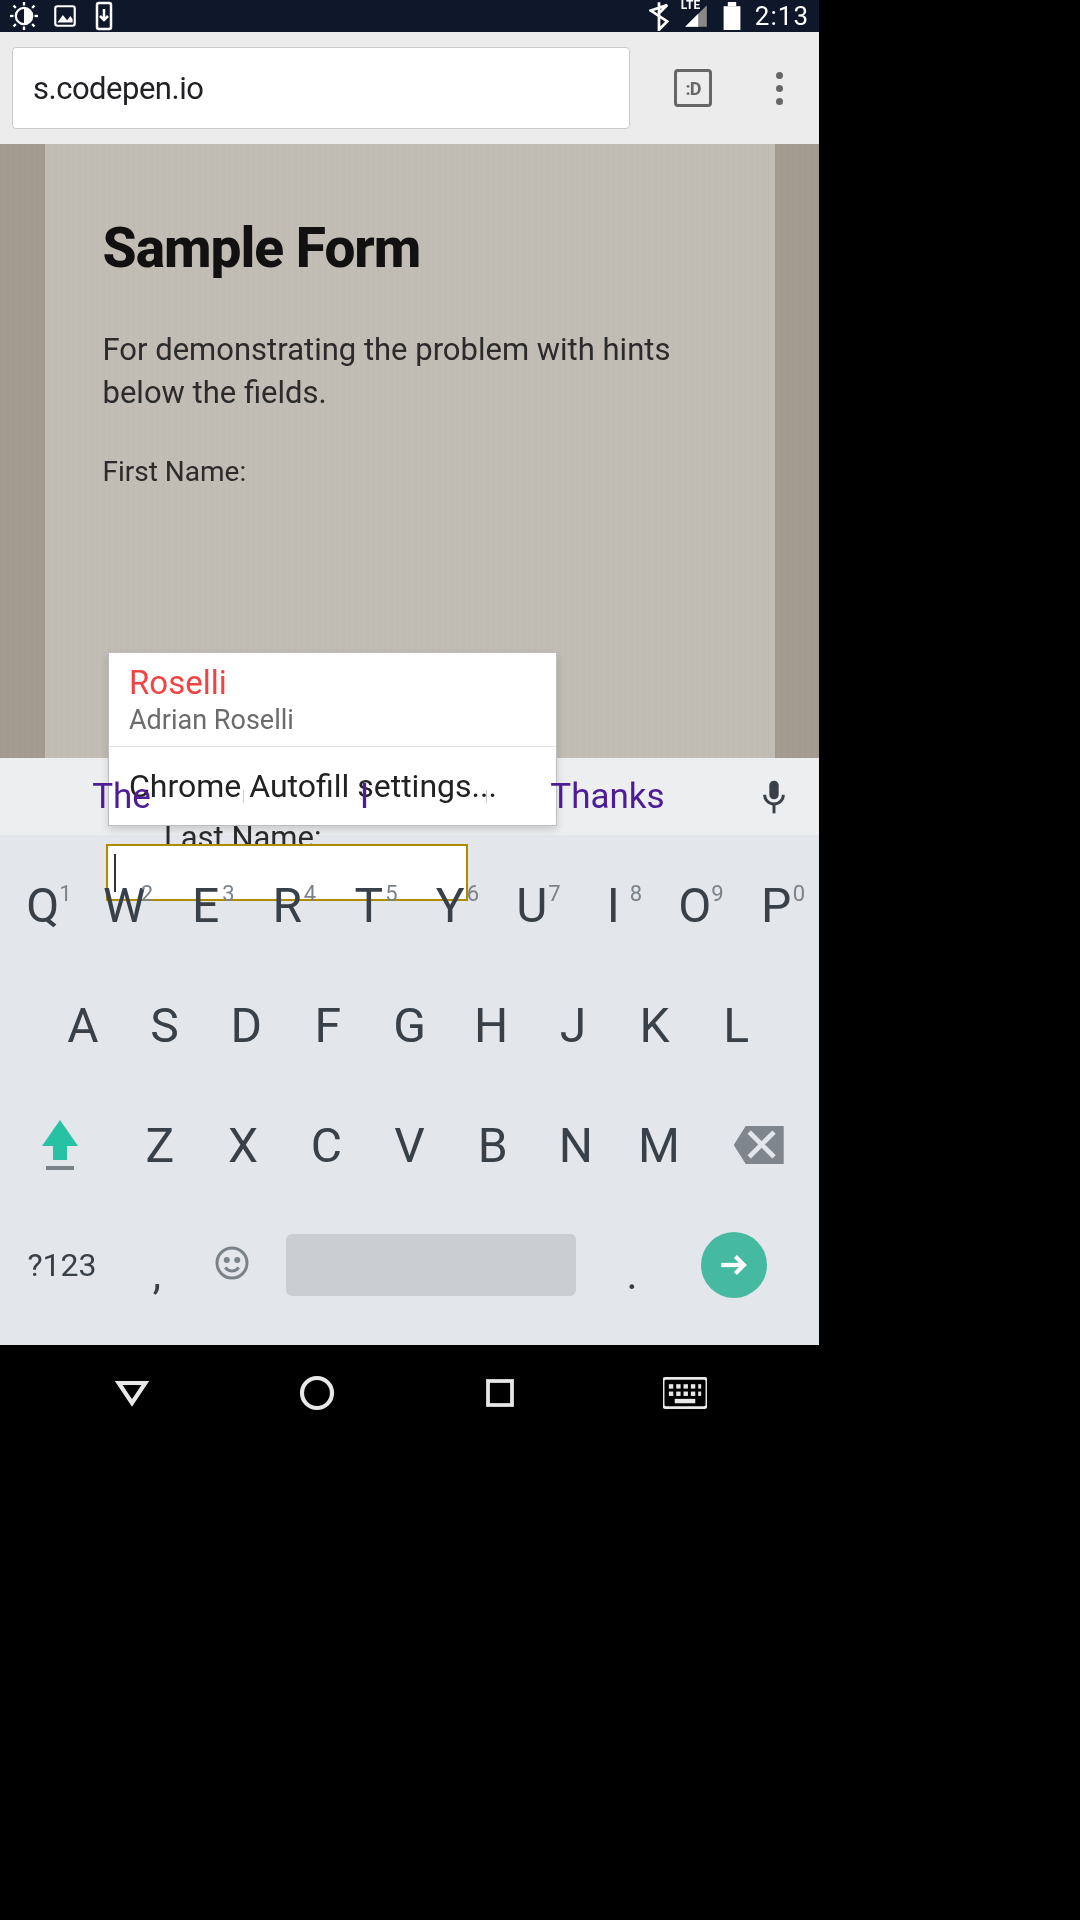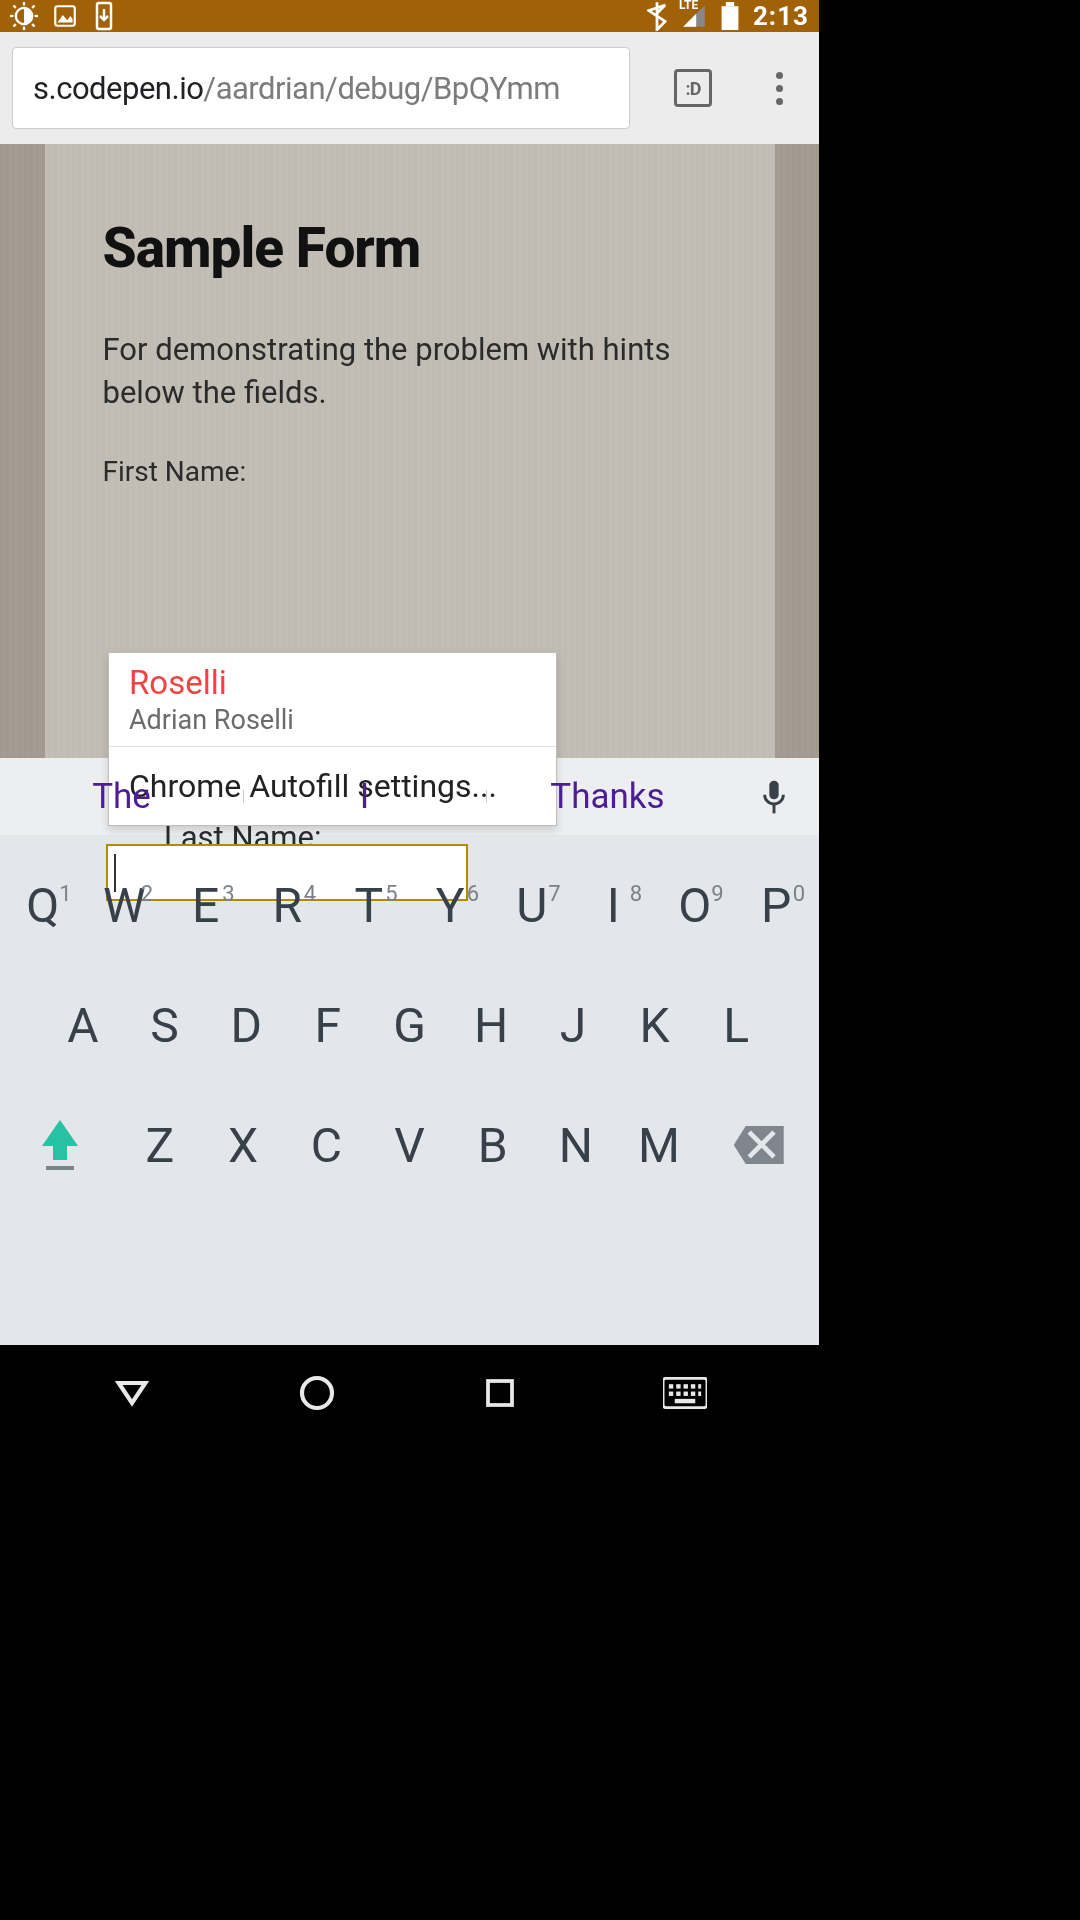--- a/index.html
+++ b/index.html
@@ -1,25 +1,25 @@
 <!DOCTYPE html>
 <html><head>
 <meta charset="utf-8">
 <style>
   * { box-sizing: border-box; margin: 0; padding: 0; }
   html, body { width: 819px; height: 1456px; font-family: Roboto, "Helvetica Neue", Arial, sans-serif; overflow: hidden; background: #000; }
 
   
   .status-bar {
-    height: 31px; background: #a16207; color: #fff; display: flex;
+    height: 31px; background: #0f172a; color: #fff; display: flex;
     align-items: center; justify-content: space-between; padding: 16px 10px;
     font-size: 26px; letter-spacing: 1px;
   }
   .status-left, .status-right { display: flex; align-items: center; gap: 14px; }
-  .status-right .clock { font-weight: 700; text-align: right; }
+  .status-right .clock { font-weight: 400; text-align: right; }
   .status-bar svg { display: block; }
   .lte { font-size: 12px; font-weight: 700; letter-spacing: 0; line-height: 1; }
 
   
   .chrome-bar {
     height: 112px; background: #ececec; display: flex; align-items: center;
     padding: 0 12px; gap: 20px;
   }
   .url-box {
     flex: 0 0 618px; height: 82px; background: #fff; border: 1px solid #ccc;
@@ -190,21 +190,20 @@
           <rect x="0" y="3" width="12" height="17"></rect>
         </svg>
     </span>
     <span class="clock">2:13</span>
   </div>
 </div>
 
 <div class="chrome-bar">
   <div class="url-box">
     <span>s.codepen.io</span>
-      <span class="url-path">/aardrian/debug/BpQYmm</span>
   </div>
   <div class="tab-icon">
     <span>:D</span>
   </div>
   <div class="chrome-menu">
     <span></span>
       <span></span>
       <span></span>
   </div>
 </div>
@@ -281,20 +280,42 @@
       <div class="key">X</div>
       <div class="key">C</div>
       <div class="key">V</div>
       <div class="key">B</div>
       <div class="key">N</div>
       <div class="key">M</div>
       <div class="key bksp">
         <div class="bksp-box">✕</div>
       </div>
     </div>
+  <div class="row4">
+    <div class="sym">?123</div>
+    <div class="comma">,</div>
+    <div class="emoji">
+      <svg width="36" height="36" viewBox="0 0 24 24" fill="none" stroke="#7a828a" stroke-width="2">
+          <circle cx="12" cy="12" r="10"></circle>
+          <circle cx="8.5" cy="10" r="1" fill="#7a828a"></circle>
+          <circle cx="15.5" cy="10" r="1" fill="#7a828a"></circle>
+          <path d="M7.5 15c1.2 1.6 2.8 2.4 4.5 2.4s3.3-.8 4.5-2.4"></path>
+        </svg>
+    </div>
+    <div class="space"></div>
+    <div class="dot">.</div>
+    <div class="enter">
+      <div class="enter-circle">
+        <svg width="34" height="34" viewBox="0 0 24 24" fill="none" stroke="#fff" stroke-width="3">
+            <line x1="3" y1="12" x2="19" y2="12"></line>
+            <polyline points="13,6 19,12 13,18"></polyline>
+          </svg>
+      </div>
+    </div>
+  </div>
 </div>
 
 <div class="nav-bar">
   <span>
     <svg width="40" height="40" viewBox="0 0 24 24" fill="none" stroke="#e8e8e8" stroke-width="2.5">
         <polygon points="4,6 20,6 12,18"></polygon>
       </svg>
   </span>
   <span>
     <svg width="40" height="40" viewBox="0 0 24 24" fill="none" stroke="#e8e8e8" stroke-width="2.5">

